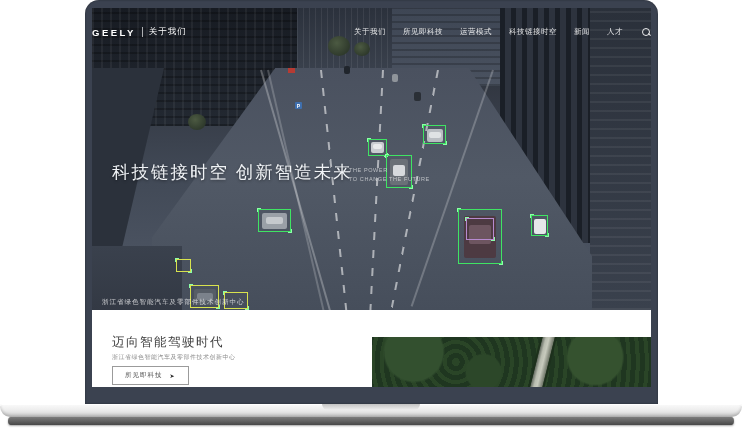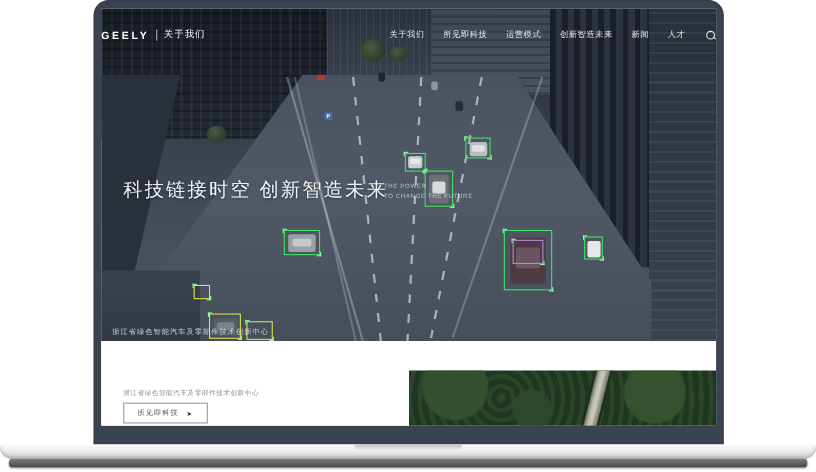--- a/index.html
+++ b/index.html
@@ -228,36 +228,37 @@
         <div class="site-header">
           <div class="logo">
             <span class="logo-primary">GEELY</span>
             <span class="logo-divider"></span>
             <span class="logo-secondary">关于我们</span>
           </div>
           <nav class="nav">
             <span class="nav-item">关于我们</span>
             <span class="nav-item">所见即科技</span>
             <span class="nav-item">运营模式</span>
-            <span class="nav-item">创新智造未来</span>
+            <span class="nav-item">科技链接时空</span>
             <span class="nav-item">新闻</span>
             <span class="nav-item">人才</span>
             <span class="search"></span>
           </nav>
         </div>
 
         <div class="headline">科技链接时空 创新智造未来</div>
         <div class="watermark">
           <div>THE POWER</div>
           <div>TO CHANGE THE FUTURE</div>
         </div>
         <div class="hero-caption">浙江省绿色智能汽车及零部件技术创新中心</div>
       </div>
 
       <div class="bottom">
+        <div class="bt-heading">迈向智能驾驶时代</div>
         <div class="bt-sub">浙江省绿色智能汽车及零部件技术创新中心</div>
         <button class="bt-btn">
           <span>所见即科技</span>
           <span class="bt-arrow">➤</span>
         </button>
         <div class="bt-img">
           <div class="forest-road"></div>
         </div>
       </div>
 

